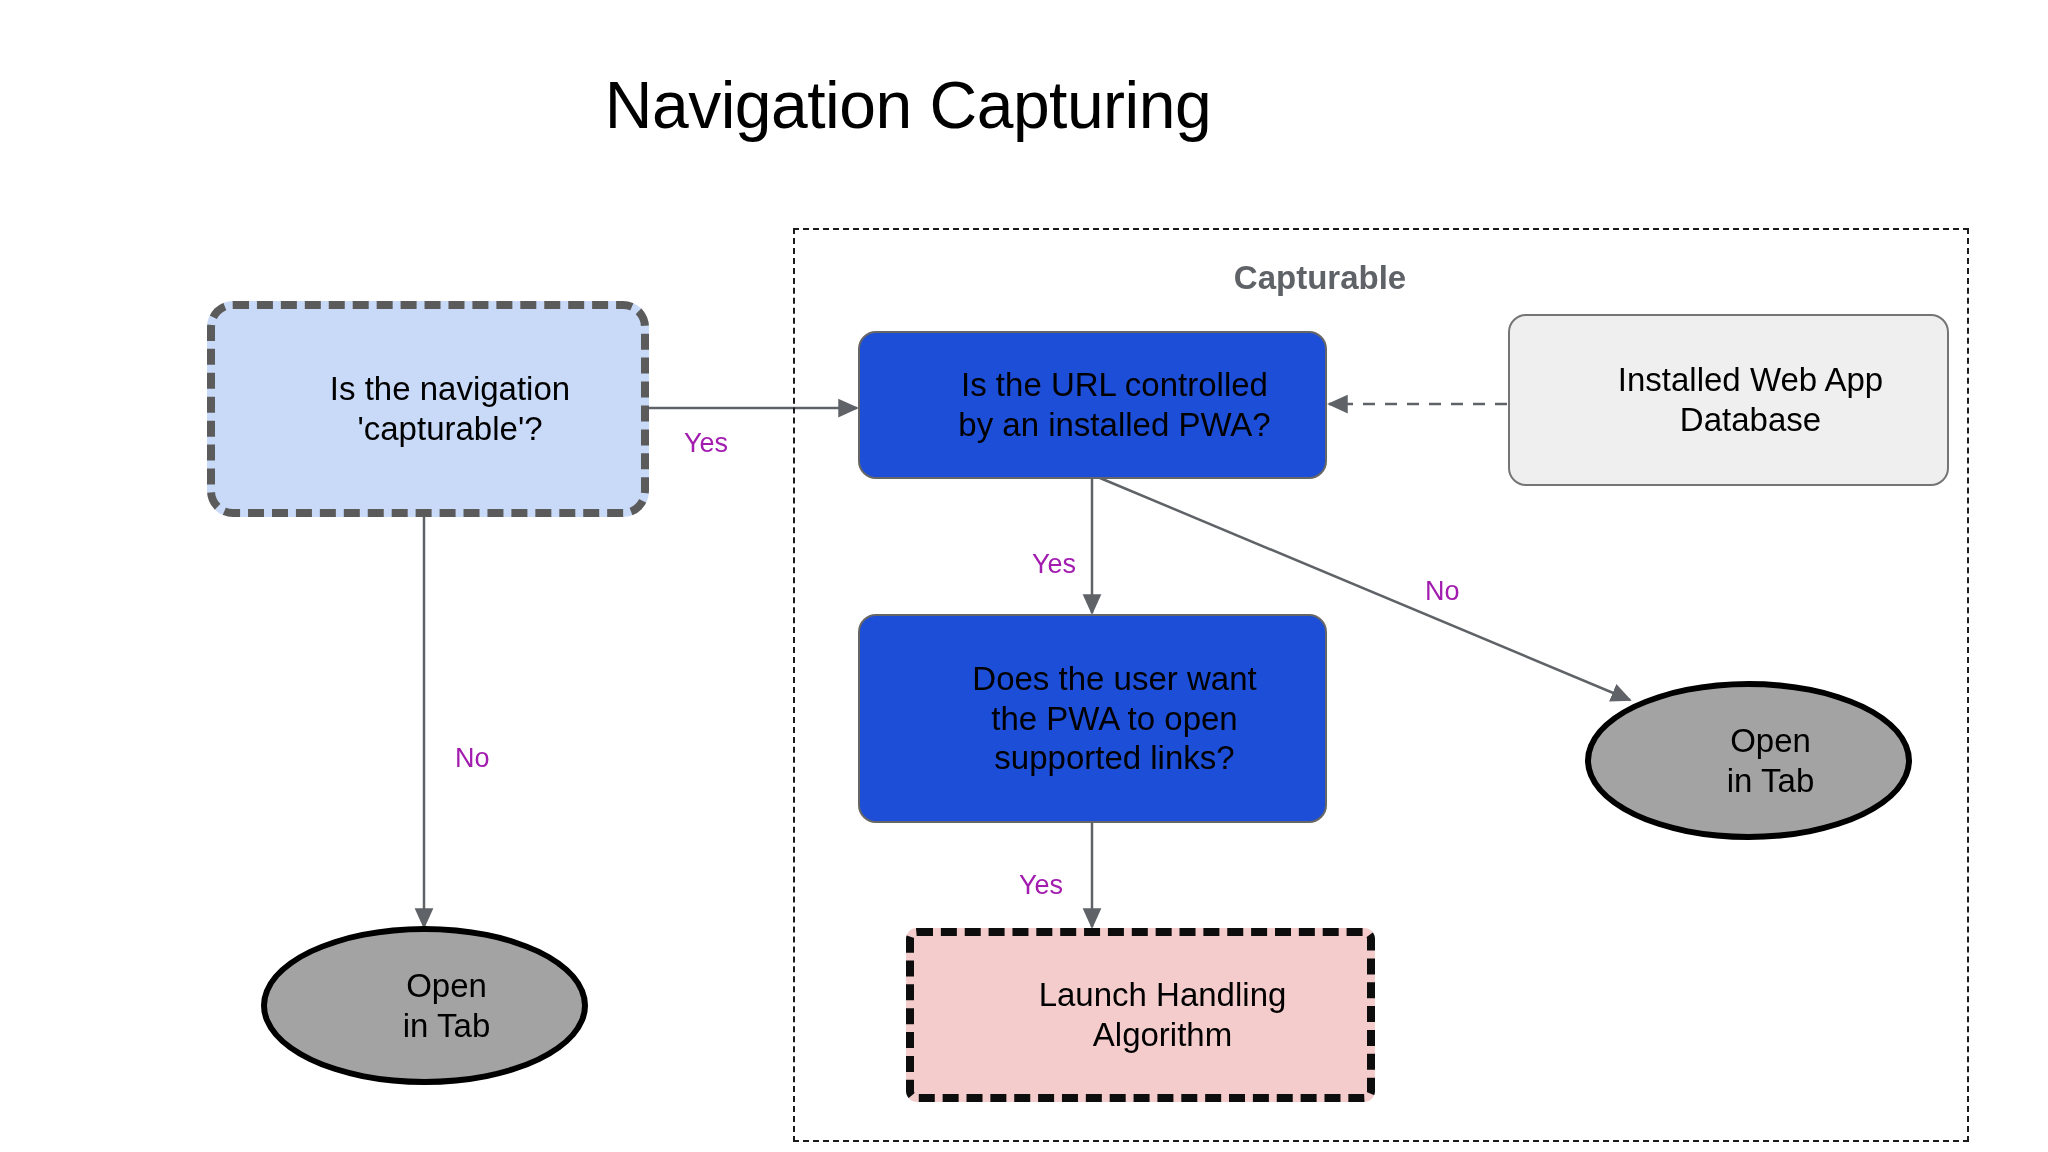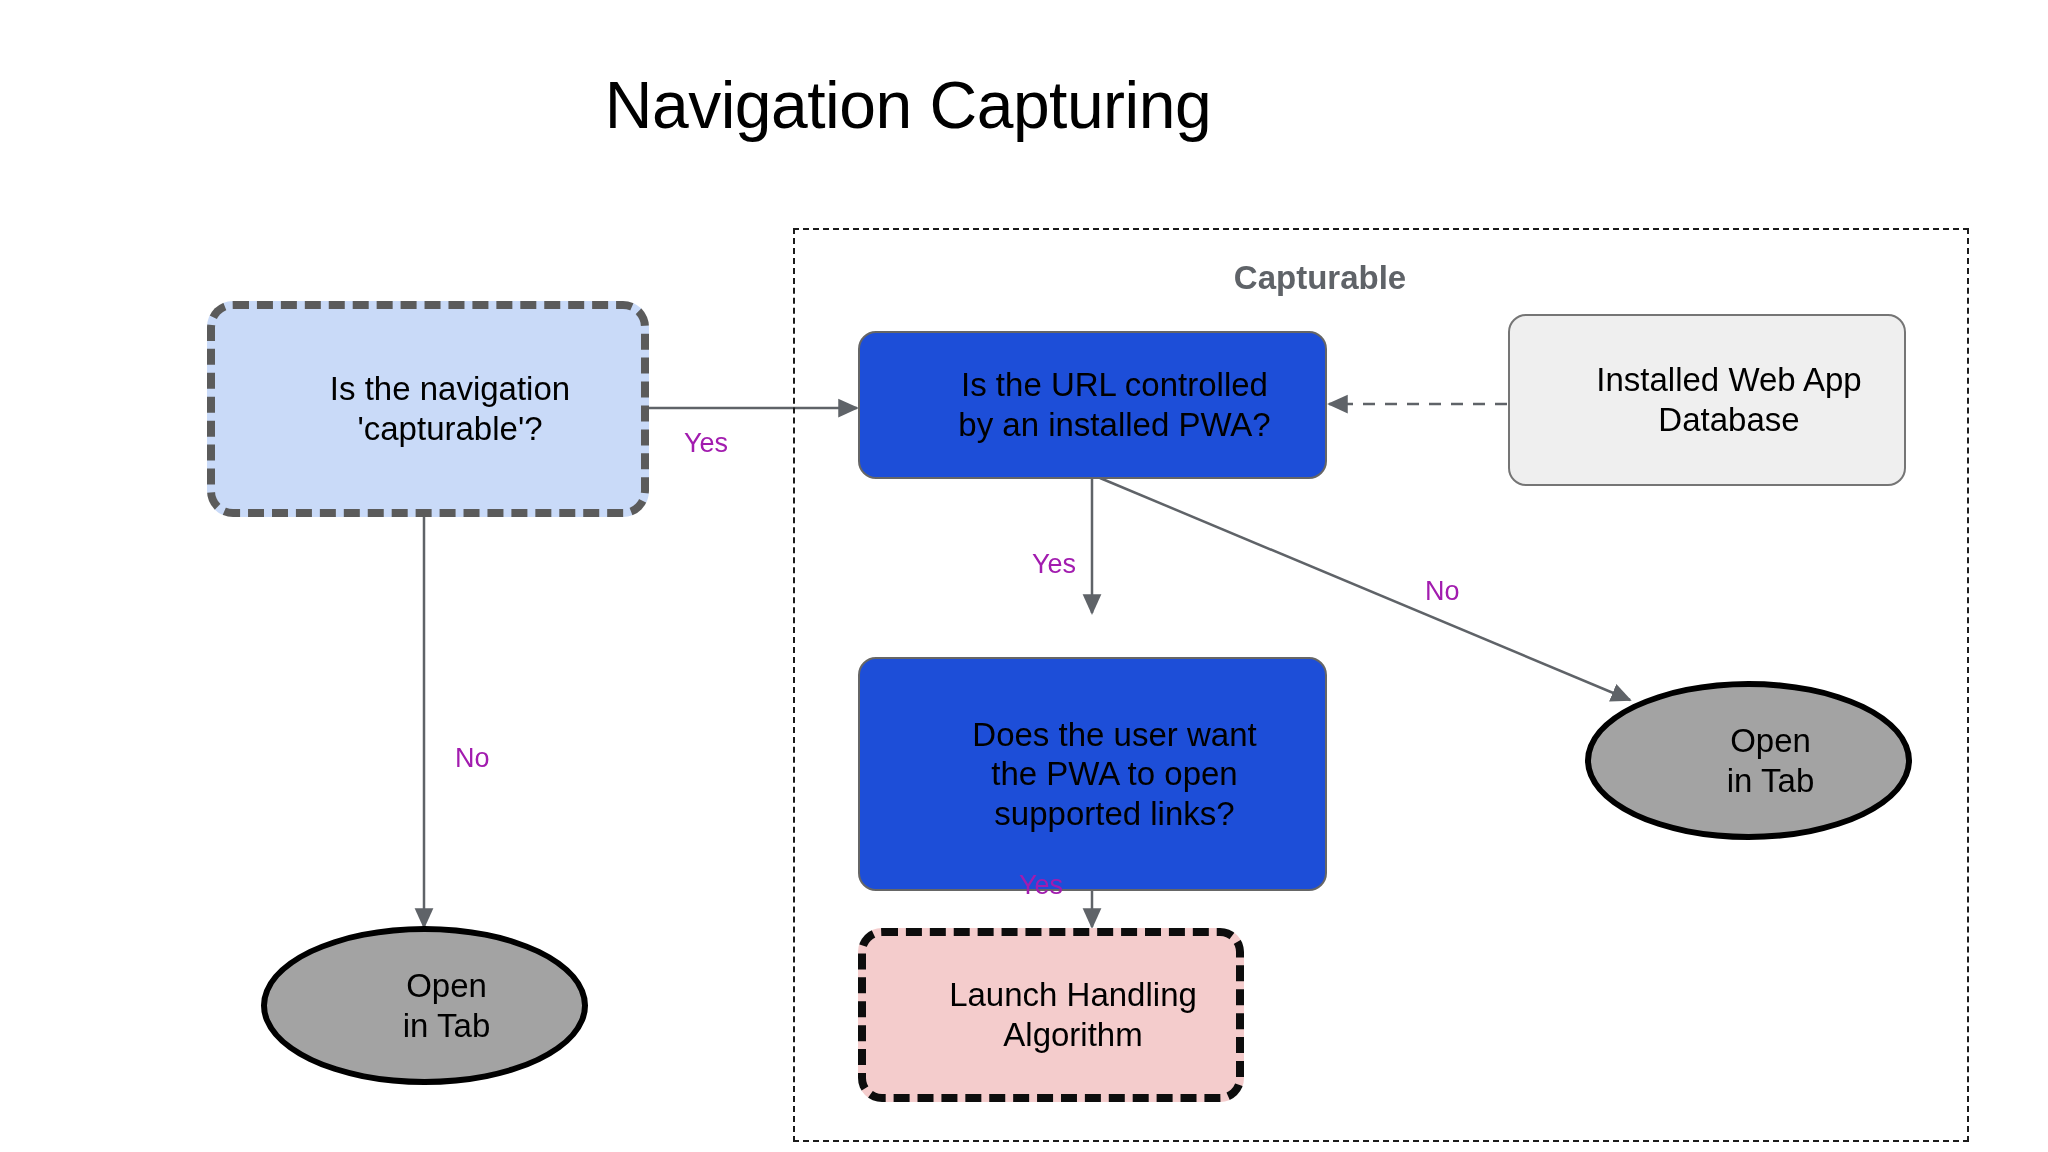--- a/index.html
+++ b/index.html
@@ -139,28 +139,28 @@
 
   <div class="group-box" style="left:793px; top:228px; width:1176px; height:914px;"></div>
   <div class="group-label" style="left:1150px; top:260px; width:340px;">Capturable</div>
 
   <div class="node n-blue-dashed" style="left:207px; top:301px; width:442px; height:216px;">Is the navigation
 'capturable'?</div>
 
   <div class="node rounded n-blue" style="left:858px; top:331px; width:469px; height:148px;">Is the URL controlled
 by an installed PWA?</div>
 
-  <div class="node rounded n-gray" style="left:1508px; top:314px; width:398px; height:172px;">Installed Web App
+  <div class="node rounded n-gray" style="left:1508px; top:314px; width:441px; height:172px;">Installed Web App
 Database</div>
 
-  <div class="node rounded n-blue" style="left:858px; top:614px; width:469px; height:234px;margin-top:43px;">Does the user want
+  <div class="node rounded n-blue" style="left:858px; top:614px; width:469px; height:209px;">Does the user want
 the PWA to open
 supported links?</div>
 
-  <div class="node n-pink-dashed" style="left:858px; top:928px; width:386px; height:174px;">Launch Handling
+  <div class="node n-pink-dashed" style="left:906px; top:928px; width:469px; height:174px;border-radius:11px;">Launch Handling
 Algorithm</div>
 
   <div class="node n-ellipse" style="left:261px; top:926px; width:327px; height:159px;">Open
 in Tab</div>
 
   <div class="node n-ellipse" style="left:1585px; top:681px; width:327px; height:159px;">Open
 in Tab</div>
 
   <div class="edge-label" style="left:684px; top:430px;">Yes</div>
 

